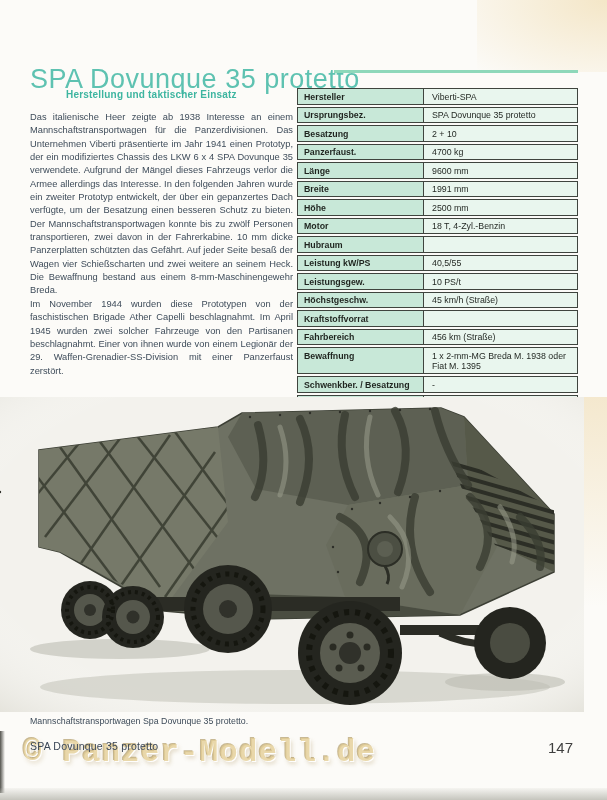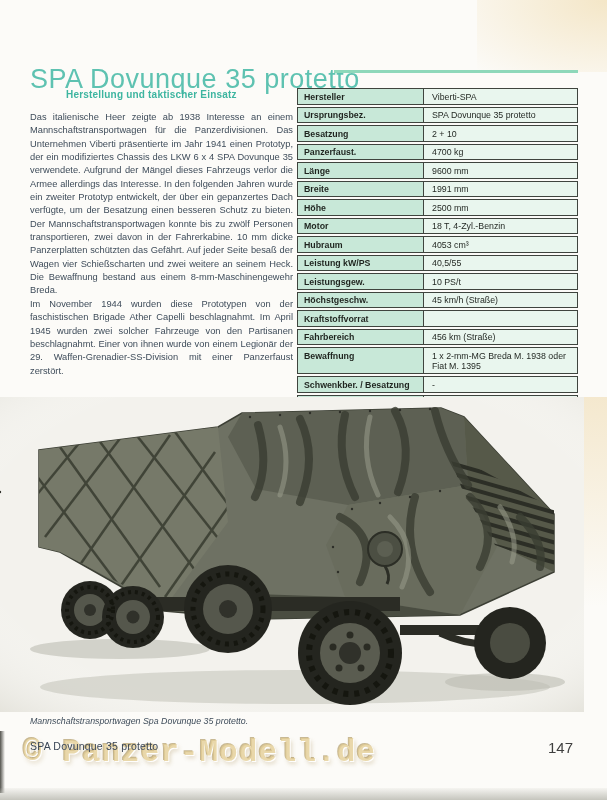--- a/index.html
+++ b/index.html
@@ -53,21 +53,21 @@
     flex:1;font-size:8.8px;line-height:10.5px;
     padding:2.5px 3px 1.5px 8px;color:#1f241f;
   }
   .photo{
     position:absolute;left:0;top:397px;width:584px;height:315px;
     background:#f3f2ed;
   }
   .photo svg{display:block;}
   .photo-caption{
     position:absolute;left:30px;top:716px;
-    font-size:8.8px;font-style:italic;color:#3e4c5a;
+    font-size:8.8px;color:#3e4c5a;
   }
   .watermark{
     position:absolute;left:23px;top:735px;
     font-size:31px;font-weight:bold;letter-spacing:1px;white-space:nowrap;
     color:rgba(228,206,150,0.8);
     text-shadow:1px 1px 0 rgba(255,255,255,0.95), -1px -1px 0 rgba(150,120,50,0.5), 2px 3px 4px rgba(150,120,50,0.28);
     font-family:Liberation Mono, monospace;
   }
   .footer-left{
     position:absolute;left:30px;top:740px;
@@ -130,21 +130,20 @@
     <div class="spec-row">
       <div class="spec-label">Höhe</div>
       <div class="spec-value">2500 mm</div>
     </div>
     <div class="spec-row">
       <div class="spec-label">Motor</div>
       <div class="spec-value">18 T, 4-Zyl.-Benzin</div>
     </div>
     <div class="spec-row">
       <div class="spec-label">Hubraum</div>
-      <div class="spec-value">4053 cm³</div>
     </div>
     <div class="spec-row">
       <div class="spec-label">Leistung kW/PS</div>
       <div class="spec-value">40,5/55</div>
     </div>
     <div class="spec-row">
       <div class="spec-label">Leistungsgew.</div>
       <div class="spec-value">10 PS/t</div>
     </div>
     <div class="spec-row">

